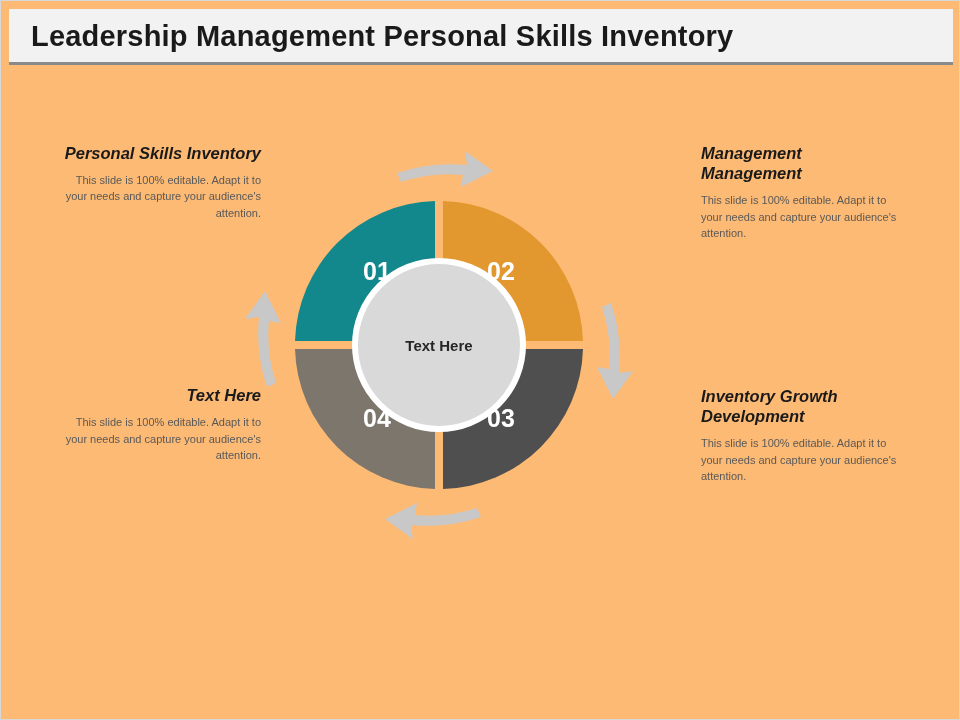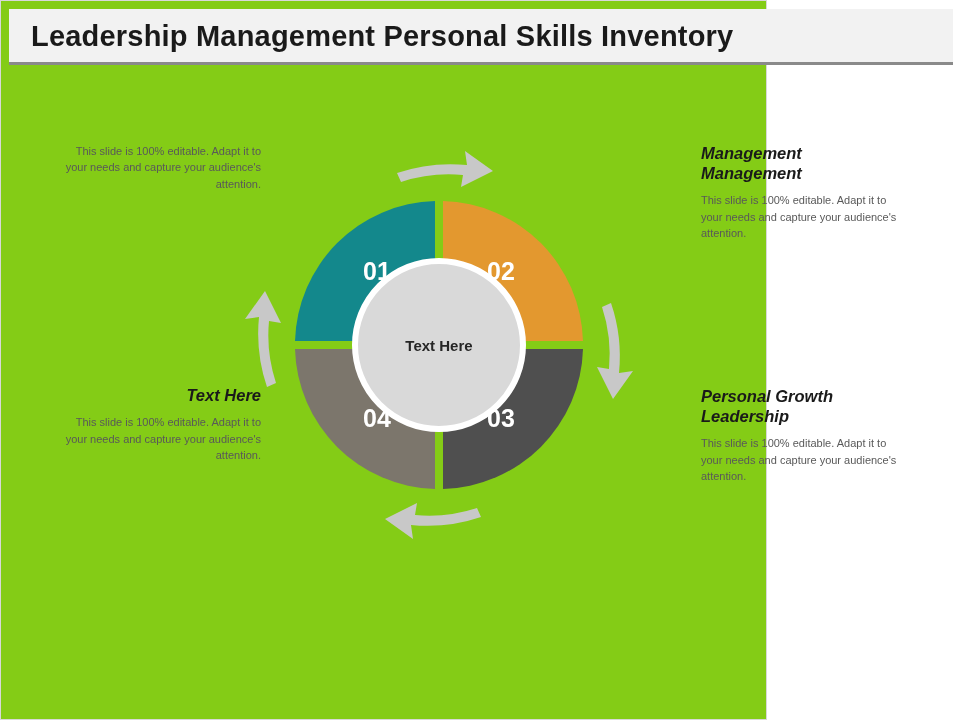--- a/index.html
+++ b/index.html
@@ -10,23 +10,23 @@
   body {
     width: 960px;
     height: 720px;
     font-family: "Liberation Sans", sans-serif;
     position: relative;
     overflow: hidden;
   }
   .slide {
     position: absolute;
     left: 0; top: 0;
-    width: 767px;
+    width: 960px;
     height: 720px;
-    background: #84cc16;
+    background: #fdba74;
     border: 1px solid #d8d8d8;
     box-sizing: border-box;
   }
   
   .title-bar {
     position: absolute;
     left: 8px;
     top: 8px;
     width: 944px;
     height: 56px;
@@ -157,30 +157,31 @@
         <path d="M -22 192
                  A 166 166 0 0 1 -30 122
                  L -44 124 L -24 96 L -8 128 L -20 126
                  A 152 152 0 0 0 -13 188 Z"></path>
       </g>
     </svg>
 
     <div class="center-label">Text Here</div>
 
     <div class="block left block-01">
+      <h3>Personal Skills Inventory</h3>
       <p>This slide is 100% editable. Adapt it to your needs and capture your audience's attention.</p>
     </div>
 
     <div class="block right block-02">
       <h3>Management Management</h3>
       <p>This slide is 100% editable. Adapt it to your needs and capture your audience's attention.</p>
     </div>
 
     <div class="block right block-03">
-      <h3>Personal Growth Leadership</h3>
+      <h3>Inventory Growth Development</h3>
       <p>This slide is 100% editable. Adapt it to your needs and capture your audience's attention.</p>
     </div>
 
     <div class="block left block-04">
       <h3>Text Here</h3>
       <p>This slide is 100% editable. Adapt it to your needs and capture your audience's attention.</p>
     </div>
 
   </div>
 </div>

